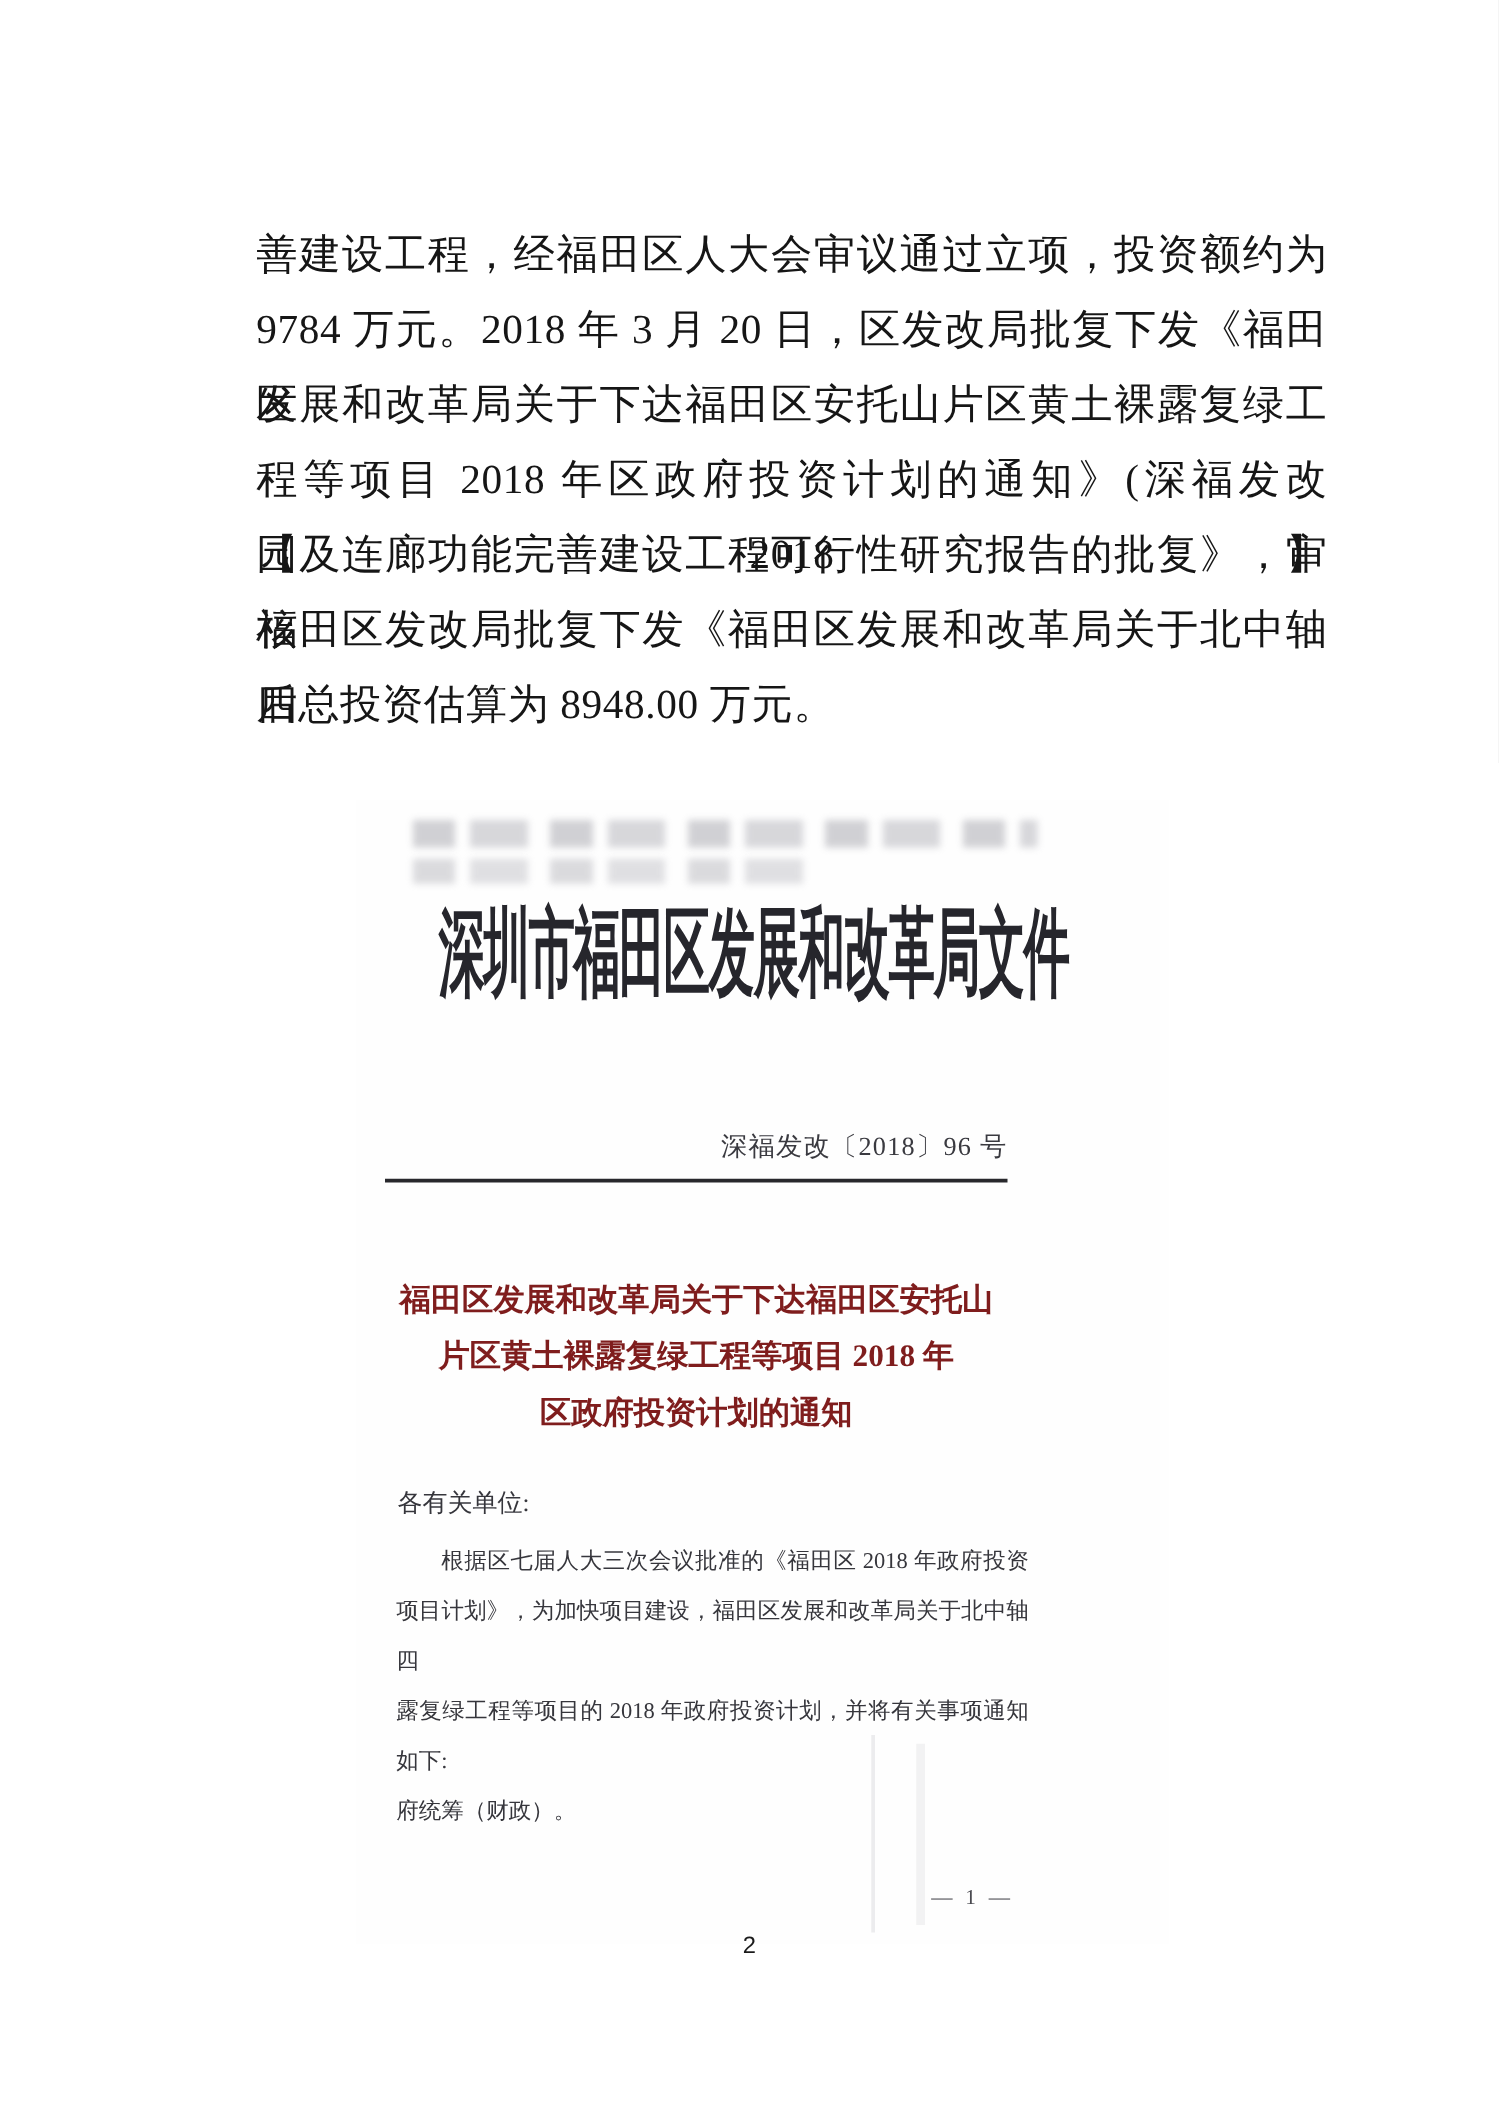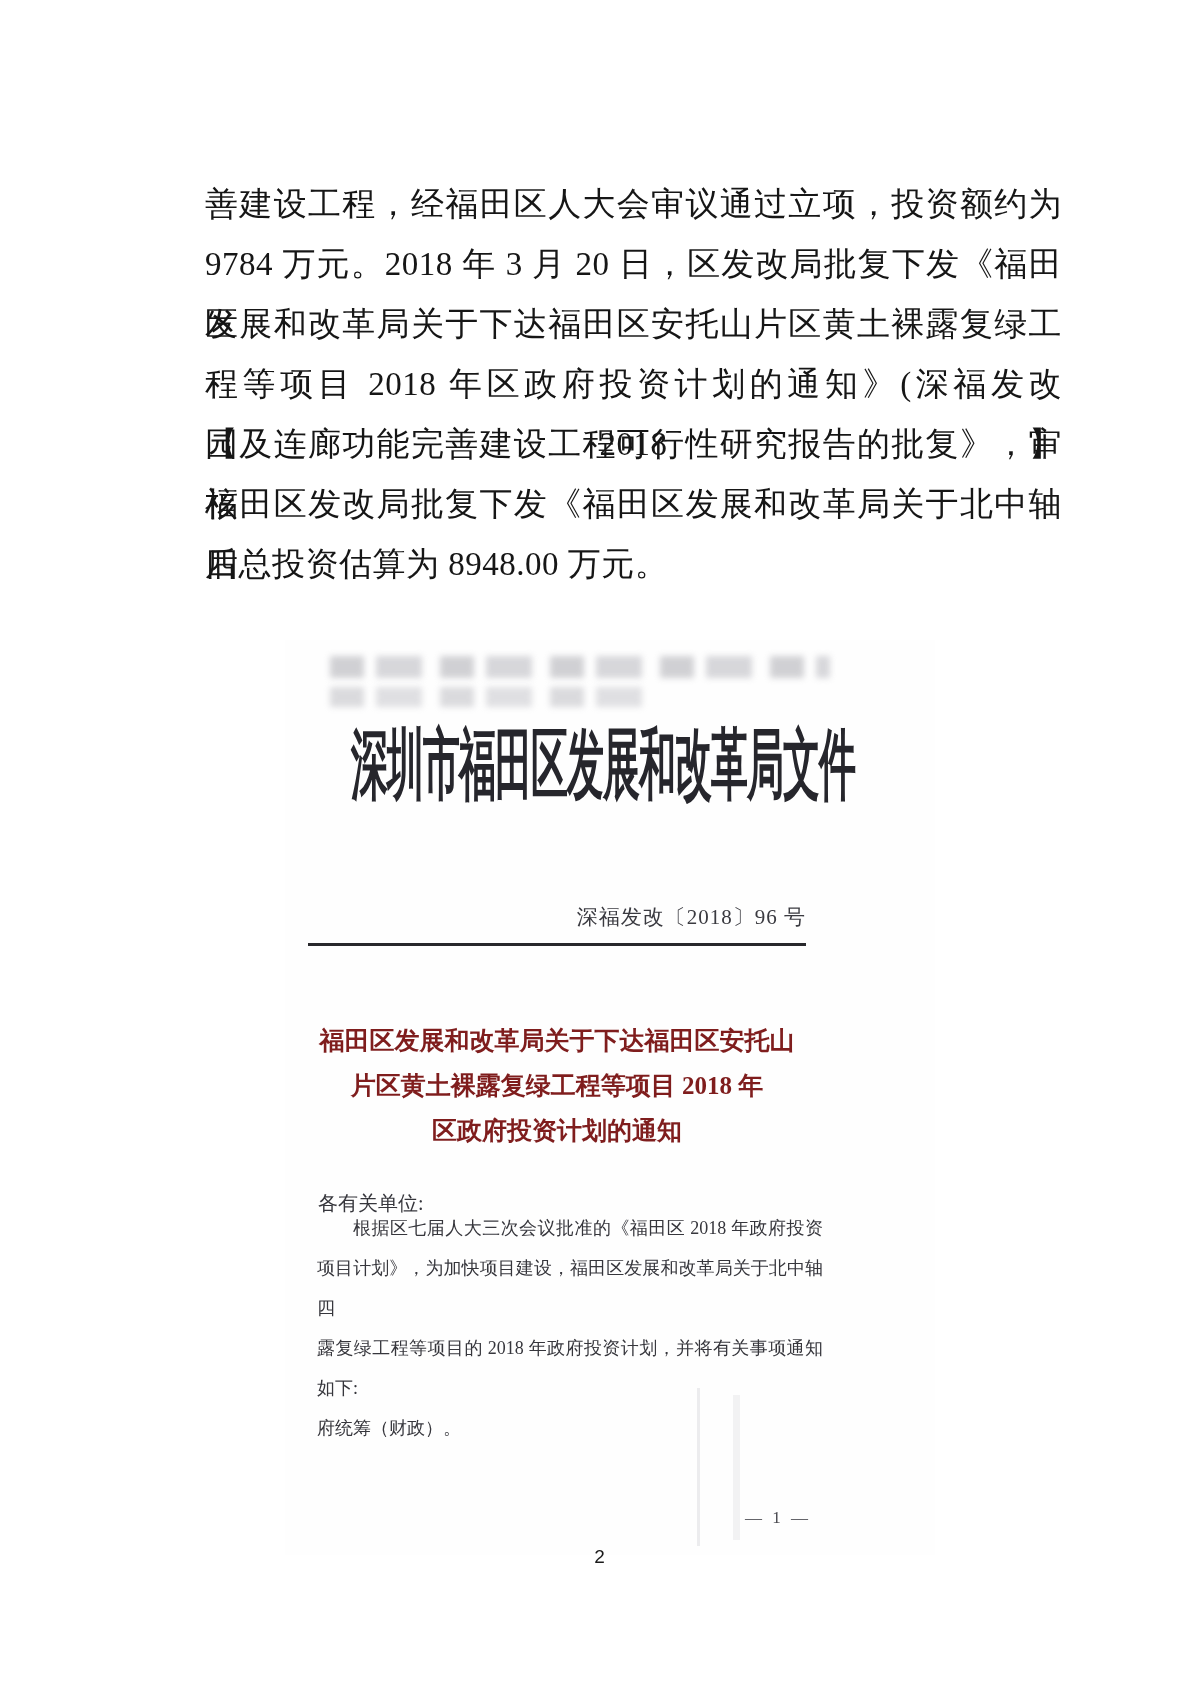--- a/index.html
+++ b/index.html
@@ -115,21 +115,21 @@
     left: 33px;
     top: 548px;
     height: 30px;
     line-height: 30px;
     font-size: 20px;
     color: #36363c;
   }
   .scan-body {
     position: absolute;
     left: 32px;
-    top: 568px;
+    top: 588px;
     width: 506px;
     font-size: 18px;
     line-height: 40px;
     color: #36363c;
   }
   .scan-line { min-height: 40px; }
   .indent { text-indent: 36px; }
   .scan-pagenum {
     position: absolute;
     left: 460px;

